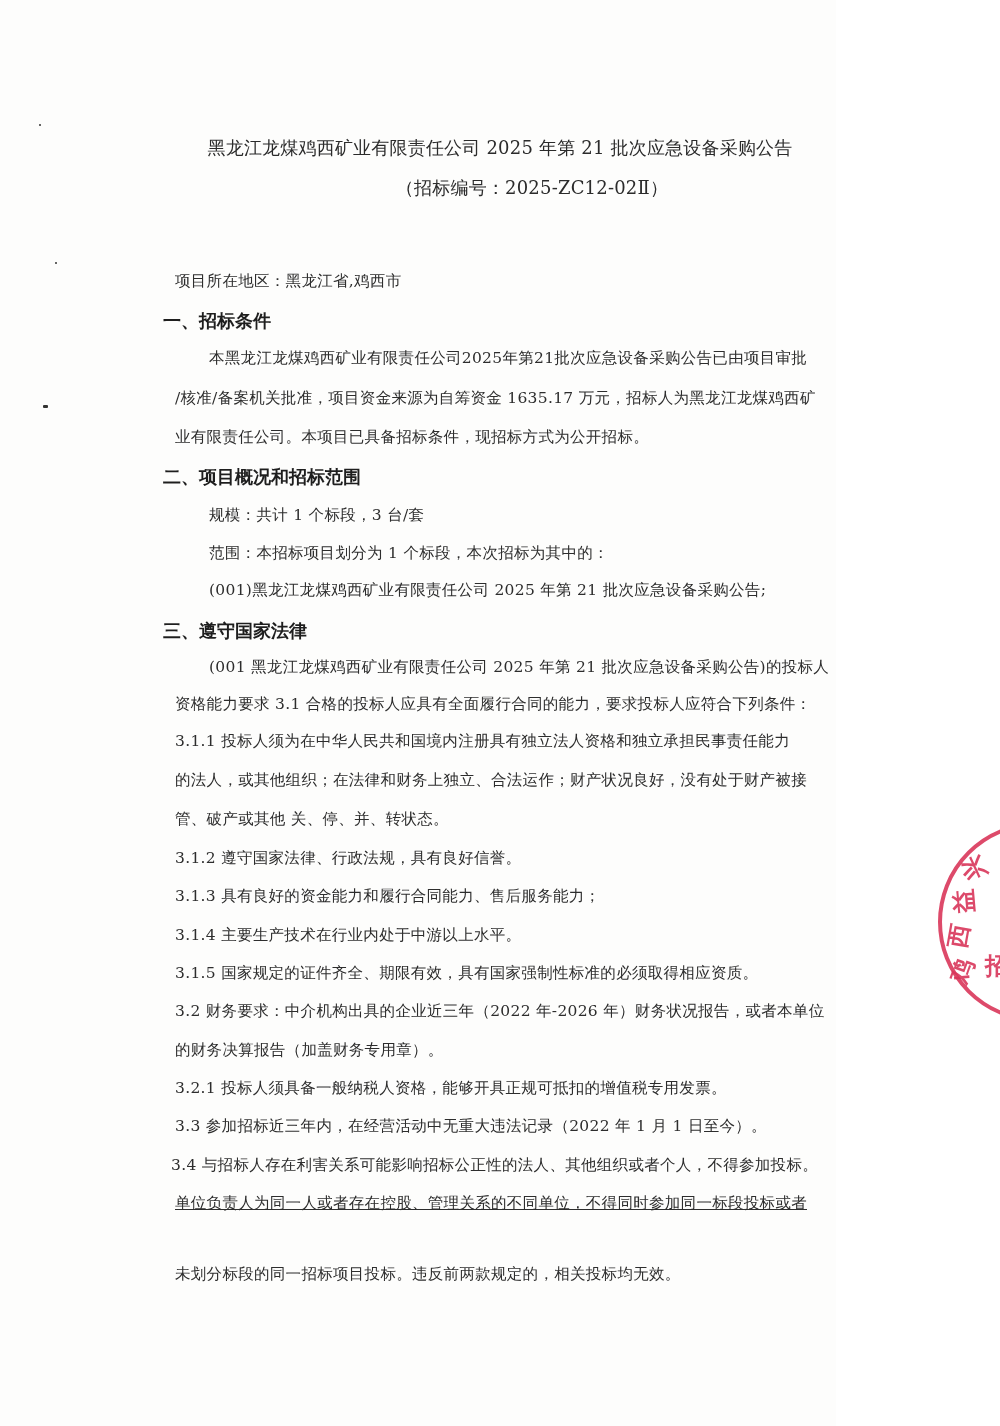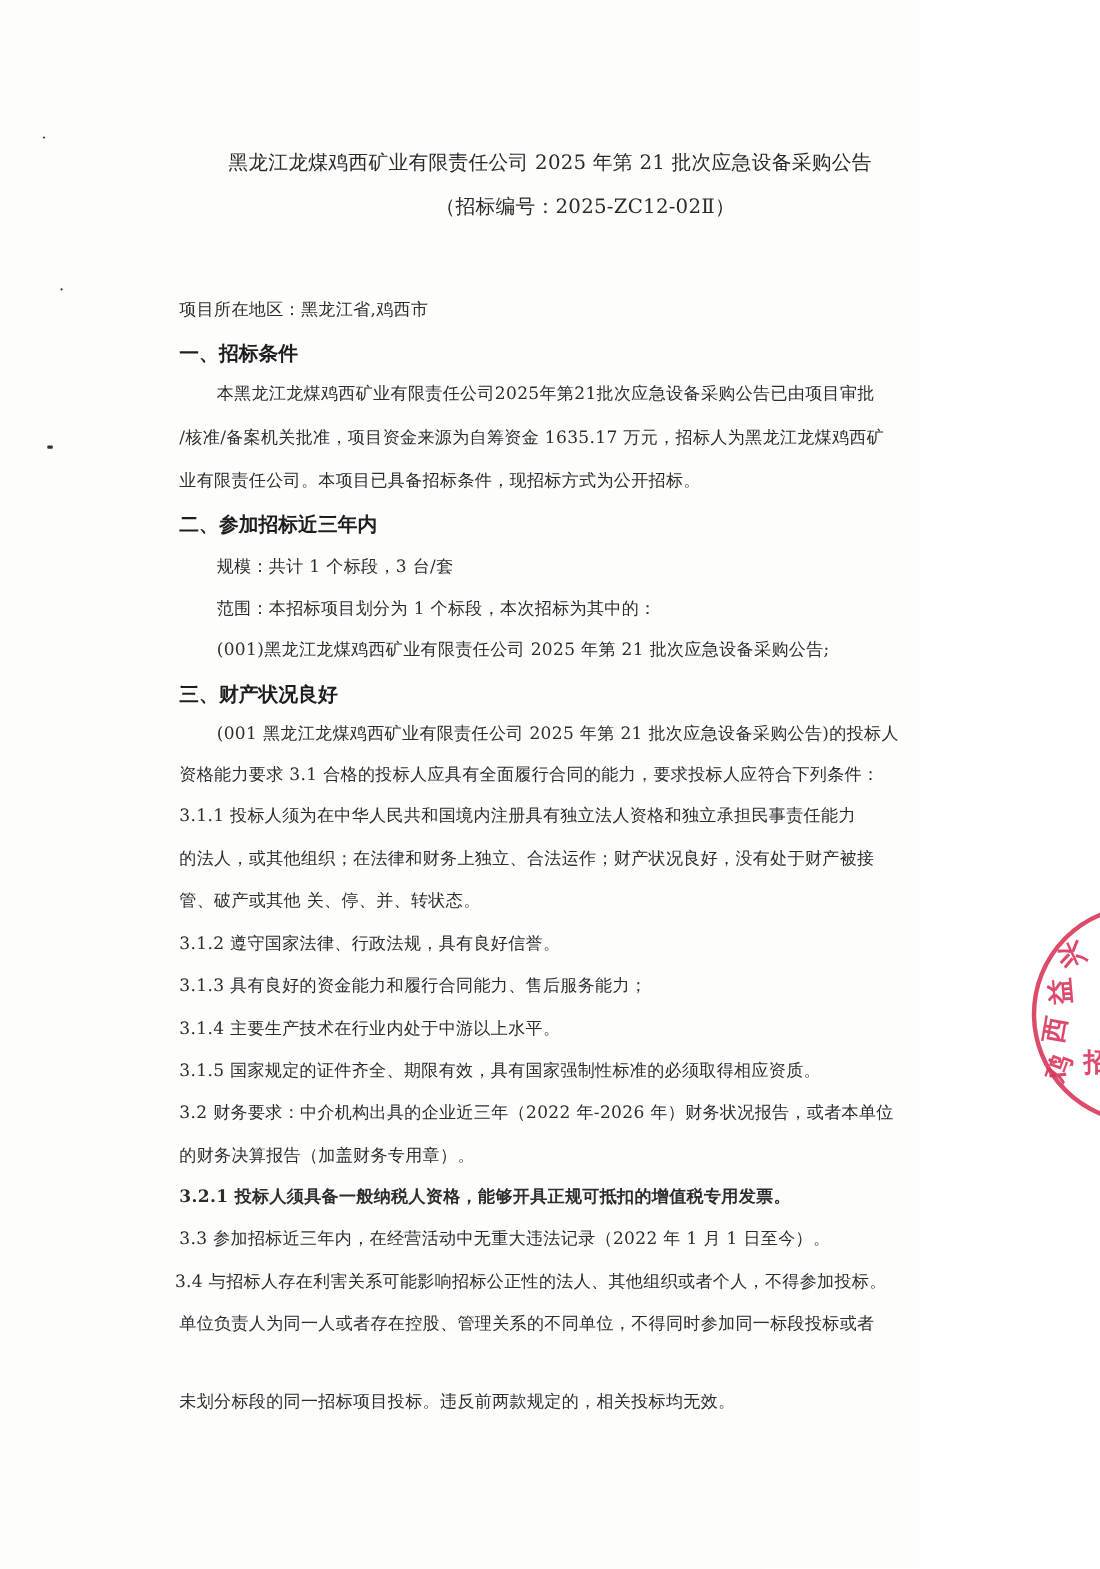--- a/index.html
+++ b/index.html
@@ -32,20 +32,21 @@
       color: #2b2b2b;
     }
     .title.main { top: 136px; }
     .title.sub  { top: 176px; margin-left: 32px; }
     .line {
       position: absolute;
       font-size: 15.5px;
       white-space: nowrap;
       color: #2d2d2d;
       letter-spacing: 0.3px;
+      margin-left: 12px;
     }
     .heading {
       position: absolute;
       left: 163px;
       font-family: "DejaVu Sans", "Liberation Sans", sans-serif;
       font-weight: bold;
       font-size: 18px;
       color: #1e1e1e;
       white-space: nowrap;
     }
@@ -86,41 +87,41 @@
   <div class="title main">黑龙江龙煤鸡西矿业有限责任公司 2025 年第 21 批次应急设备采购公告</div>
   <div class="title sub">（招标编号：2025-ZC12-02Ⅱ）</div>
 
   <div class="line" style="left:163px;top:271px;">项目所在地区：黑龙江省,鸡西市</div>
 
   <div class="heading" style="top:309px;">一、招标条件</div>
   <div class="line" style="left:197px;top:348px;">本黑龙江龙煤鸡西矿业有限责任公司2025年第21批次应急设备采购公告已由项目审批</div>
   <div class="line" style="left:163px;top:388px;">/核准/备案机关批准，项目资金来源为自筹资金 1635.17 万元，招标人为黑龙江龙煤鸡西矿</div>
   <div class="line" style="left:163px;top:427px;">业有限责任公司。本项目已具备招标条件，现招标方式为公开招标。</div>
 
-  <div class="heading" style="top:465px;">二、参加招标近三年内</div>
+  <div class="heading" style="top:465px;">二、项目概况和招标范围</div>
   <div class="line" style="left:197px;top:505px;">规模：共计  1  个标段，3  台/套</div>
   <div class="line" style="left:197px;top:543px;">范围：本招标项目划分为 1 个标段，本次招标为其中的：</div>
   <div class="line" style="left:197px;top:580px;">(001)黑龙江龙煤鸡西矿业有限责任公司 2025 年第 21 批次应急设备采购公告;</div>
 
-  <div class="heading" style="top:619px;">三、财产状况良好</div>
+  <div class="heading" style="top:619px;">三、遵守国家法律</div>
   <div class="line" style="left:197px;top:657px;">(001 黑龙江龙煤鸡西矿业有限责任公司 2025 年第 21 批次应急设备采购公告)的投标人</div>
   <div class="line" style="left:163px;top:694px;">资格能力要求 3.1 合格的投标人应具有全面履行合同的能力，要求投标人应符合下列条件：</div>
   <div class="line" style="left:163px;top:731px;">3.1.1  投标人须为在中华人民共和国境内注册具有独立法人资格和独立承担民事责任能力</div>
   <div class="line" style="left:163px;top:770px;">的法人，或其他组织；在法律和财务上独立、合法运作；财产状况良好，没有处于财产被接</div>
   <div class="line" style="left:163px;top:809px;">管、破产或其他  关、停、并、转状态。</div>
   <div class="line" style="left:163px;top:848px;">3.1.2  遵守国家法律、行政法规，具有良好信誉。</div>
   <div class="line" style="left:163px;top:886px;">3.1.3  具有良好的资金能力和履行合同能力、售后服务能力；</div>
   <div class="line" style="left:163px;top:925px;">3.1.4  主要生产技术在行业内处于中游以上水平。</div>
   <div class="line" style="left:163px;top:963px;">3.1.5  国家规定的证件齐全、期限有效，具有国家强制性标准的必须取得相应资质。</div>
   <div class="line" style="left:163px;top:1001px;">3.2 财务要求：中介机构出具的企业近三年（2022 年-2026 年）财务状况报告，或者本单位</div>
   <div class="line" style="left:163px;top:1040px;">的财务决算报告（加盖财务专用章）。</div>
-  <div class="line" style="left:163px;top:1078px;font-weight:bold;">3.2.1  投标人须具备一般纳税人资格，能够开具正规可抵扣的增值税专用发票。</div>
+  <div class="line" style="left:163px;top:1078px;">3.2.1  投标人须具备一般纳税人资格，能够开具正规可抵扣的增值税专用发票。</div>
   <div class="line" style="left:163px;top:1116px;">3.3  参加招标近三年内，在经营活动中无重大违法记录（2022  年  1  月  1  日至今）。</div>
   <div class="line" style="left:159px;top:1155px;">3.4 与招标人存在利害关系可能影响招标公正性的法人、其他组织或者个人，不得参加投标。</div>
-  <div class="line" style="left:163px;top:1193px;">单位负责人为同一人或者存在控股、管理关系的不同单位，不得同时参加同一标段投标或者</div>
+  <div class="line" style="left:163px;top:1193px;text-decoration:underline;">单位负责人为同一人或者存在控股、管理关系的不同单位，不得同时参加同一标段投标或者</div>
   <div class="line" style="left:163px;top:1264px;">未划分标段的同一招标项目投标。违反前两款规定的，相关投标均无效。</div>
 
   <div class="stamp"></div>
   <span class="stamp-char" style="left:950px;top:955px;transform:rotate(-70deg);">鸡</span>
   <span class="stamp-char" style="left:947px;top:920px;transform:rotate(-80deg);">西</span>
   <span class="stamp-char" style="left:952px;top:885px;transform:rotate(-95deg);">益</span>
   <span class="stamp-char" style="left:962px;top:852px;transform:rotate(-115deg);">兴</span>
   <span class="stamp-char" style="left:985px;top:950px;">招</span>
 
 </div>

